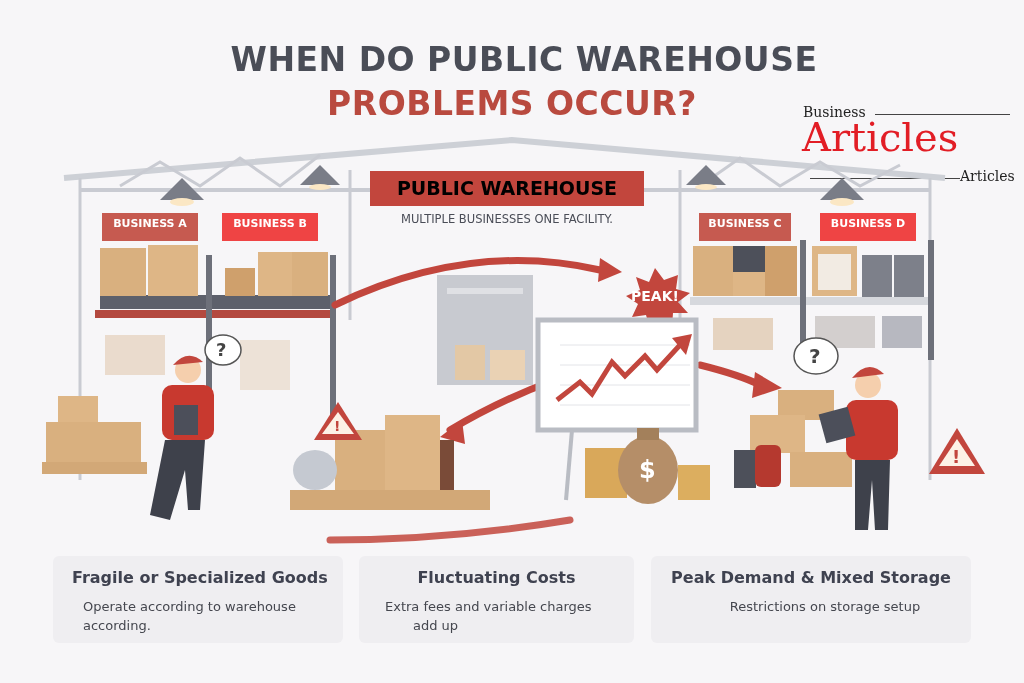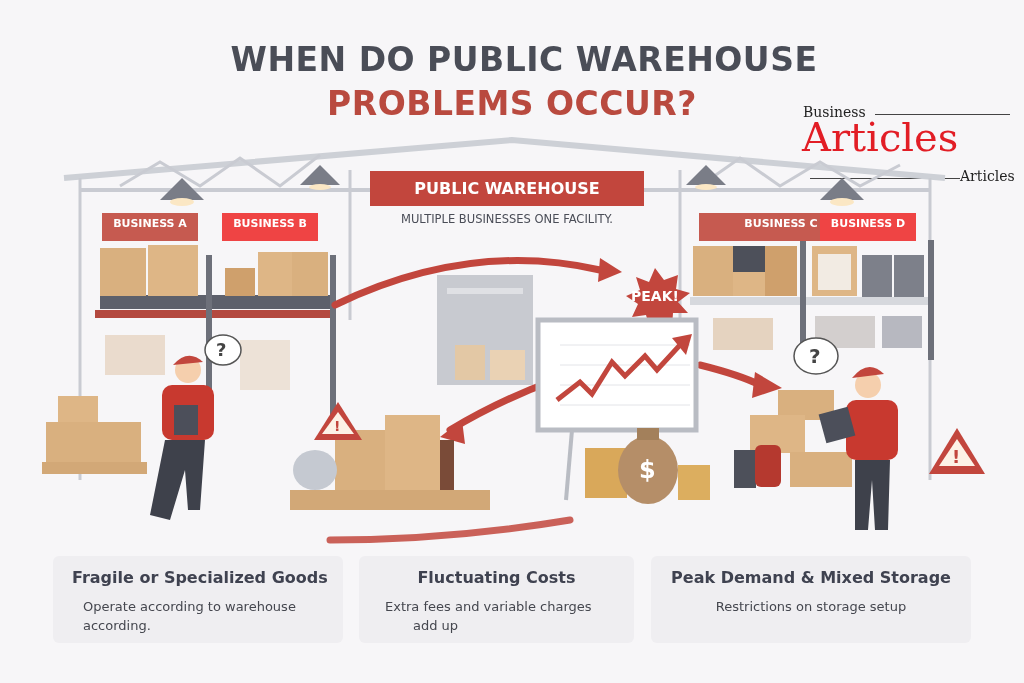--- a/index.html
+++ b/index.html
@@ -4,21 +4,21 @@
 <style>
   html,body{margin:0;padding:0;}
   body{width:1024px;height:683px;overflow:hidden;background:#f7f6f8;font-family:"DejaVu Sans",sans-serif;position:relative;}
   .abs{position:absolute;}
   .title1{left:0;width:1024px;top:40px;text-align:center;font-size:33px;font-weight:bold;color:#4a4d57;letter-spacing:0.5px;margin-left:12px;}
   .title2{left:0;width:1024px;top:84px;text-align:center;font-size:33px;font-weight:bold;color:#b94a3f;letter-spacing:0.5px;}
   .logo{left:800px;top:104px;width:215px;height:82px;}
   .logo-small{font-family:"DejaVu Serif",serif;font-size:14px;color:#222;}
   .logo-big{font-family:"DejaVu Serif",serif;font-size:40px;color:#e21d25;line-height:40px;}
   .logo-line{position:absolute;height:1px;background:#444;}
-  .sign-main{left:370px;top:171px;width:274px;height:35px;background:#c2463d;color:#ffffff;font-weight:bold;font-size:16px;text-align:center;line-height:35px;}
+  .sign-main{left:370px;top:171px;width:274px;height:35px;background:#c2463d;color:#000000;font-weight:bold;font-size:19px;text-align:center;line-height:35px;}
   .sign-sub{left:370px;top:212px;width:274px;text-align:center;font-size:11.5px;color:#4a4d57;}
   .biz{height:28px;line-height:21px;color:#fff;font-weight:bold;font-size:11px;text-align:center;}
   .biz.red{background:#c65a50;}
   .biz.gray{background:#ef4444;}
   .card{background:#efeef1;border-radius:6px;}
   .card-title{font-size:16px;color:#3f4250;font-weight:bold;}
   .card-desc{font-size:13px;color:#45474f;line-height:19px;}
   .peak{font-weight:bold;color:#fff;font-size:14px;}
 </style>
 </head>
@@ -171,21 +171,21 @@
     <path d="M855,460 L890,460 L888,530 L875,530 L872,480 L868,530 L855,530 Z" fill="#3e414b"></path>
     <ellipse cx="816" cy="356" rx="22" ry="18" fill="#fff" stroke="#555" stroke-width="1.5"></ellipse>
   </g>
 </svg>
 
 <div class="abs sign-main">PUBLIC WAREHOUSE</div>
 <div class="abs sign-sub">MULTIPLE BUSINESSES ONE FACILITY.</div>
 
 <div class="abs biz red" style="left:102px;top:213px;width:96px;">BUSINESS A</div>
 <div class="abs biz gray" style="left:222px;top:213px;width:96px;">BUSINESS B</div>
-<div class="abs biz red" style="left:699px;top:213px;width:92px;padding-left:36px;">BUSINESS C</div>
+<div class="abs biz red" style="left:699px;top:213px;width:92px;">BUSINESS C</div>
 <div class="abs biz gray" style="left:820px;top:213px;width:96px;">BUSINESS D</div>
 
 <div class="abs peak" style="left:631px;top:288px;">PEAK!</div>
 <div class="abs" style="left:216px;top:339px;font-size:18px;font-weight:bold;color:#444;">?</div>
 <div class="abs" style="left:809px;top:344px;font-size:20px;font-weight:bold;color:#444;">?</div>
 <div class="abs" style="left:334px;top:418px;font-size:14px;font-weight:bold;color:#c2463d;">!</div>
 <div class="abs" style="left:952px;top:446px;font-size:18px;font-weight:bold;color:#c2463d;">!</div>
 <div class="abs" style="left:639px;top:456px;font-size:24px;font-weight:bold;color:#fff;">$</div>
 
 <div class="abs card" style="left:53px;top:556px;width:290px;height:87px;">
@@ -193,14 +193,14 @@
   <div class="abs card-desc" style="left:30px;top:41px;">Operate according to warehouse</div>
   <div class="abs card-desc" style="left:30px;top:60px;">according.</div>
 </div>
 <div class="abs card" style="left:359px;top:556px;width:275px;height:87px;">
   <div class="abs card-title" style="left:0;width:275px;text-align:center;top:12px;">Fluctuating Costs</div>
   <div class="abs card-desc" style="left:26px;top:41px;">Extra fees and variable charges</div>
   <div class="abs card-desc" style="left:26px;top:60px;margin-left:28px;">add up</div>
 </div>
 <div class="abs card" style="left:651px;top:556px;width:320px;height:87px;">
   <div class="abs card-title" style="left:0;width:320px;text-align:center;top:12px;">Peak Demand &amp; Mixed Storage</div>
-  <div class="abs card-desc" style="left:0;width:320px;text-align:center;top:41px;">Restrictions on storage setup</div>
+  <div class="abs card-desc" style="left:14px;width:320px;text-align:center;top:41px;">Restrictions on storage setup</div>
 </div>
 
 </body></html>

